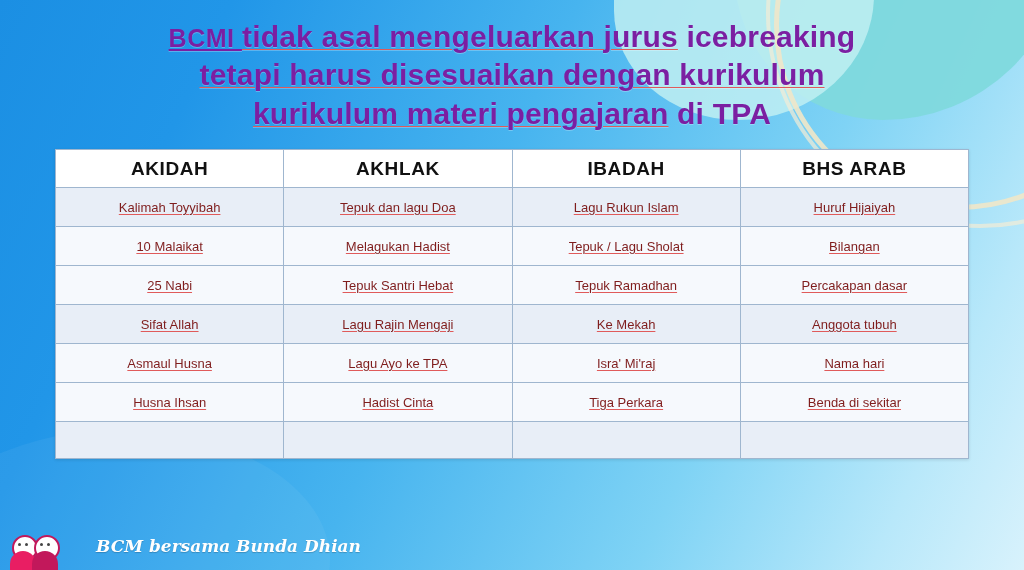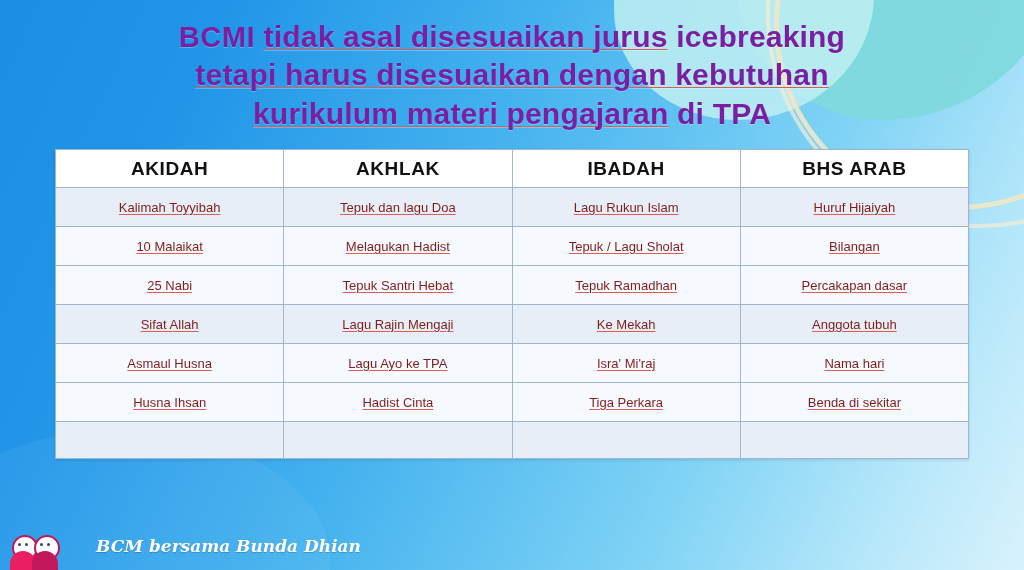--- a/index.html
+++ b/index.html
@@ -82,22 +82,23 @@
     text-shadow: 0 1px 0 rgba(255,255,255,0.25);
     letter-spacing: 0.2px;
   }
   .title .u {
     text-decoration: underline;
     text-decoration-color: #e05a5a;
     text-decoration-thickness: 1px;
     text-underline-offset: 2px;
   }
   .title .small-caps {
-    font-size: 29px;
+    font-size: 25px;
     letter-spacing: 0.5px;
+    text-decoration: underline;
   }
 
   .table-wrap {
     position: relative;
     margin: 10px auto 0 auto;
     width: 914px;
   }
   table.grid {
     width: 100%;
     border-collapse: collapse;
@@ -198,23 +199,23 @@
 <div class="slide">
 
   <div class="blob-teal"></div>
   <div class="blob-light"></div>
   <div class="arc"></div>
   <div class="arc2"></div>
   <div class="blob-bottom"></div>
 
   <h1 class="title">
     <span class="line">
-      <span class="small-caps">BCMI </span><span class="u">tidak asal disesuaikan jurus</span><span> icebreaking</span>
+      <span class="small-caps">BCMI </span><span class="u">tidak asal mengeluarkan jurus</span><span> icebreaking</span>
     </span><br>
-    <span class="u">tetapi harus disesuaikan dengan kebutuhan</span><br>
+    <span class="u">tetapi harus disesuaikan dengan kurikulum</span><br>
     <span class="u">kurikulum materi pengajaran</span><span> di TPA</span>
   </h1>
 
   <div class="table-wrap">
     <table class="grid">
       <thead>
         <tr>
           <th>AKIDAH</th>
           <th>AKHLAK</th>
           <th>IBADAH</th>

